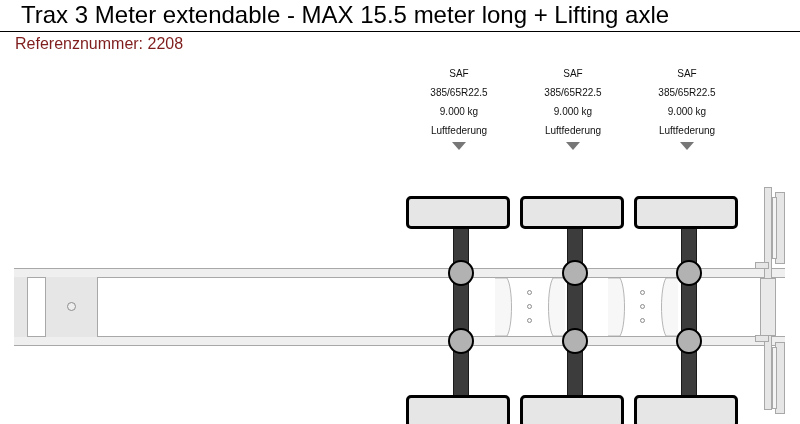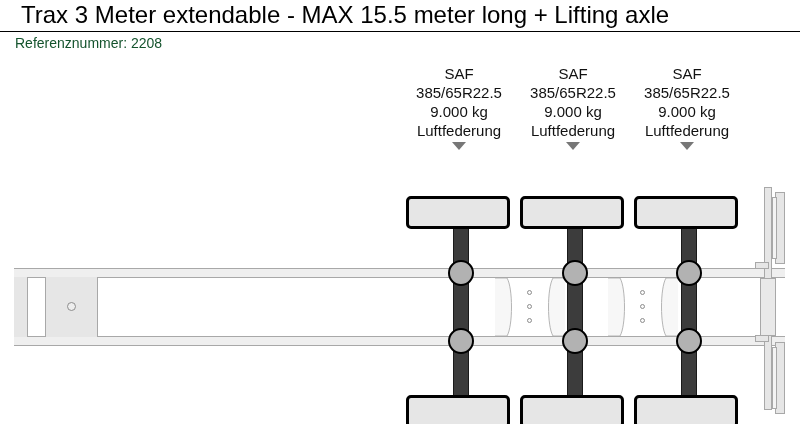--- a/index.html
+++ b/index.html
@@ -39,42 +39,42 @@
     left: 0;
     top: 31px;
     width: 800px;
     height: 1px;
     background: #000000;
   }
   #reference-line {
     position: absolute;
     left: 15px;
     top: 36px;
-    font-size: 14px;
+    font-size: 16px;
     line-height: 15px;
-    color: #14532d;
+    color: #7f1d1d;
     white-space: nowrap;
   }
 
   
   #diagram {
     position: absolute;
     left: 0;
     top: 56px;
     width: 800px;
     height: 368px;
   }
 
   
   .axle-label {
     position: absolute;
     top: 8px;
     width: 120px;
     text-align: center;
-    font-size: 15px;
+    font-size: 10px;
     line-height: 19px;
     color: #111;
   }
   .axle-label .ln { display: block; white-space: nowrap; }
   .axle-arrow {
     display: block;
     margin: 2px auto 0 auto;
     width: 0; height: 0;
     border-left: 7px solid transparent;
     border-right: 7px solid transparent;

